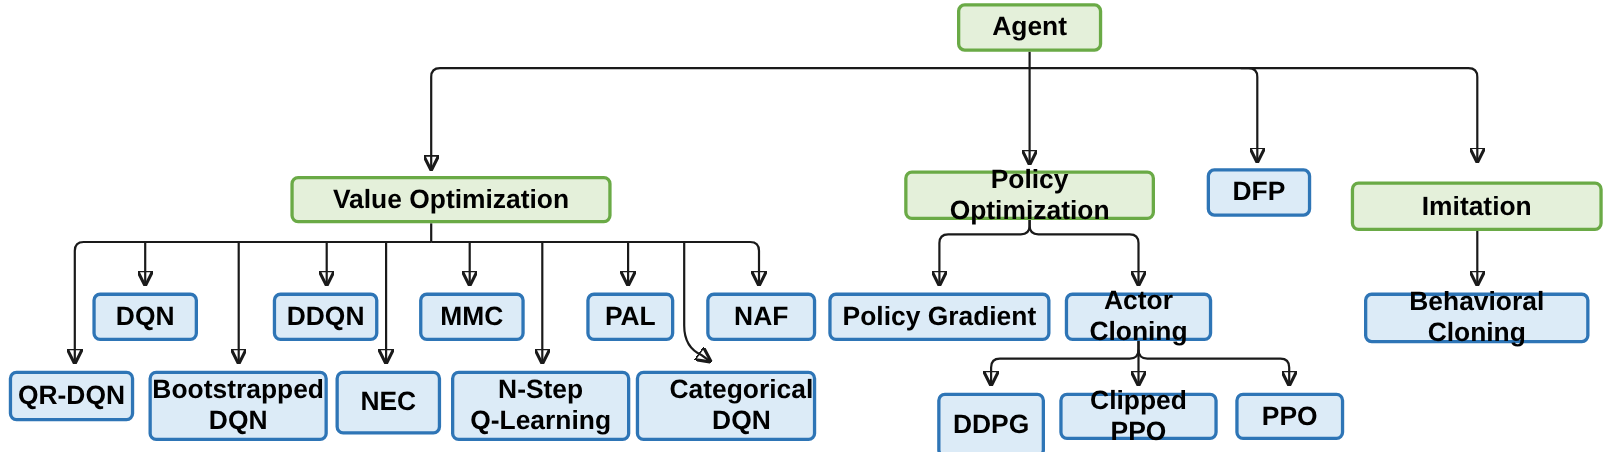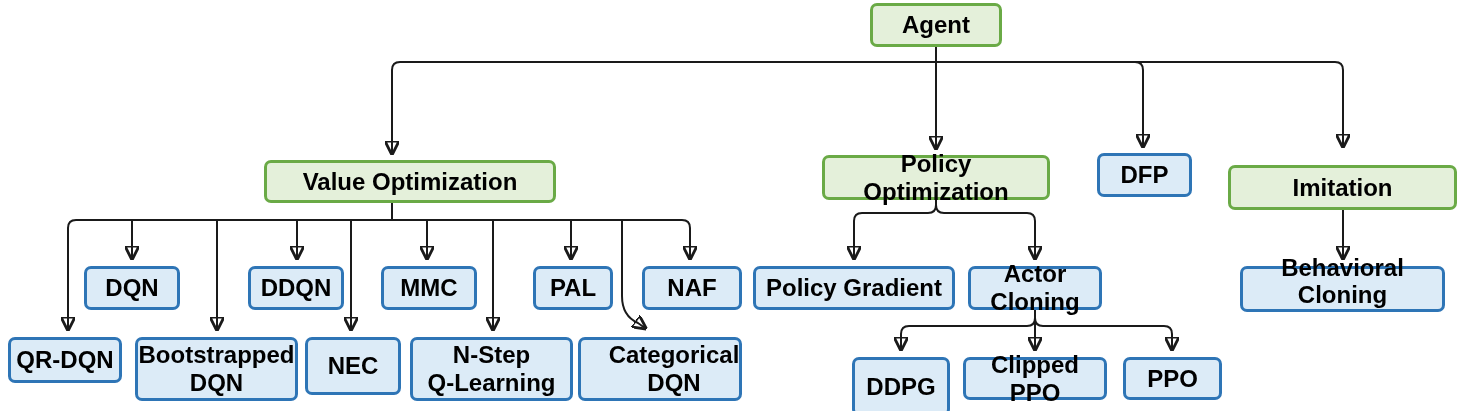--- a/index.html
+++ b/index.html
@@ -122,21 +122,21 @@
   <div class="node blue" style="left:642px; top:266px;  width:100px; height:44px;">
       <span>NAF</span>
     </div>
 
   <div class="node blue" style="left:753px; top:266px;  width:202px; height:44px;">
       <span>Policy Gradient</span>
     </div>
   <div class="node blue" style="left:968px; top:266px;  width:134px; height:44px;">
       <span>Actor Cloning</span>
     </div>
-  <div class="node blue" style="left:1240px; top:266px; width:205px; height:46px;align-items:flex-end;">
+  <div class="node blue" style="left:1240px; top:266px; width:205px; height:46px;">
       <span>Behavioral Cloning</span>
     </div>
 
   <div class="node blue" style="left:8px;   top:337px;  width:114px; height:46px;">
       <span>QR-DQN</span>
     </div>
   <div class="node blue" style="left:135px; top:337px;  width:163px; height:64px;">
       <span>Bootstrapped
 DQN</span>
     </div>

